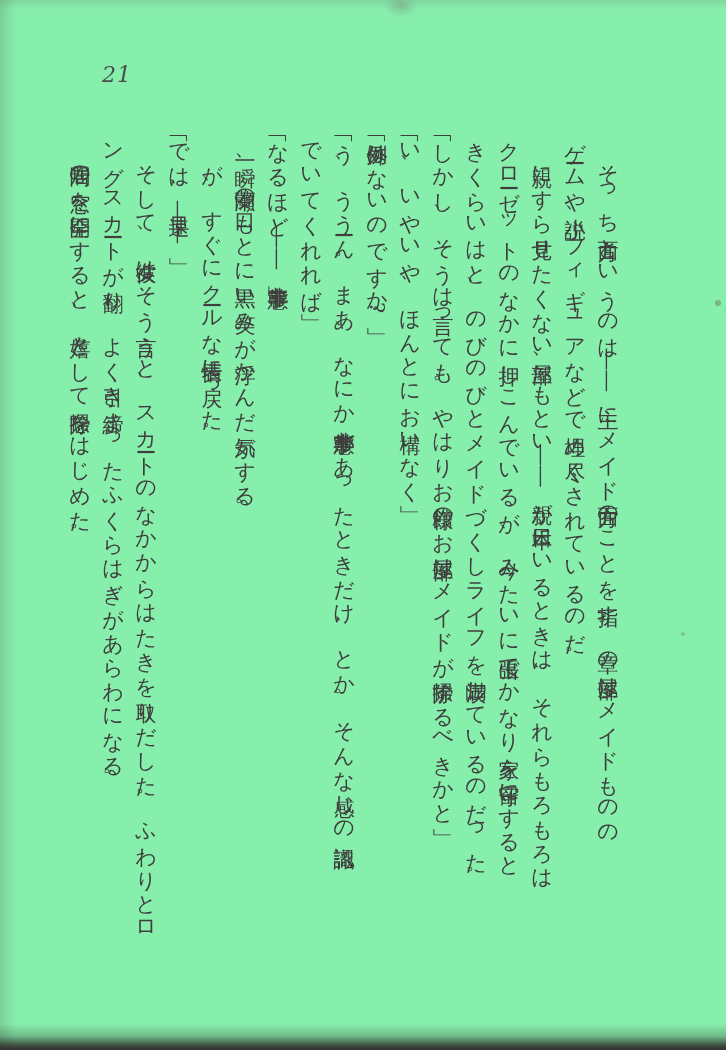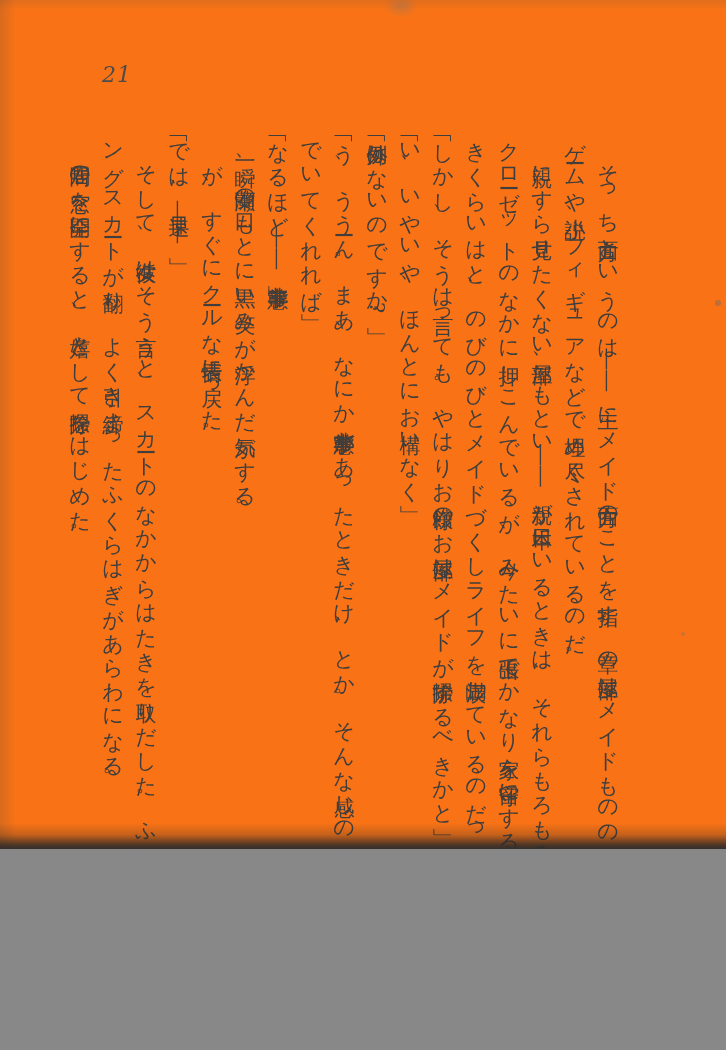--- a/index.html
+++ b/index.html
@@ -3,23 +3,23 @@
 <meta charset="utf-8">
 <style>
   html, body {
     margin: 0;
     padding: 0;
     background: #888;
   }
   .page {
     position: relative;
     width: 726px;
-    height: 849px;
+    height: 1050px;
     margin: 0 auto;
-    background: #f97316;
+    background: #86efac;
     overflow: hidden;
     font-family: "DejaVu Serif", "Liberation Serif", serif;
   }
 
   
   .edge-left {
     position: absolute;
     left: 0; top: 0; bottom: 0;
     width: 16px;
     background: linear-gradient(to right, rgba(70,65,60,0.18), rgba(70,65,60,0));

